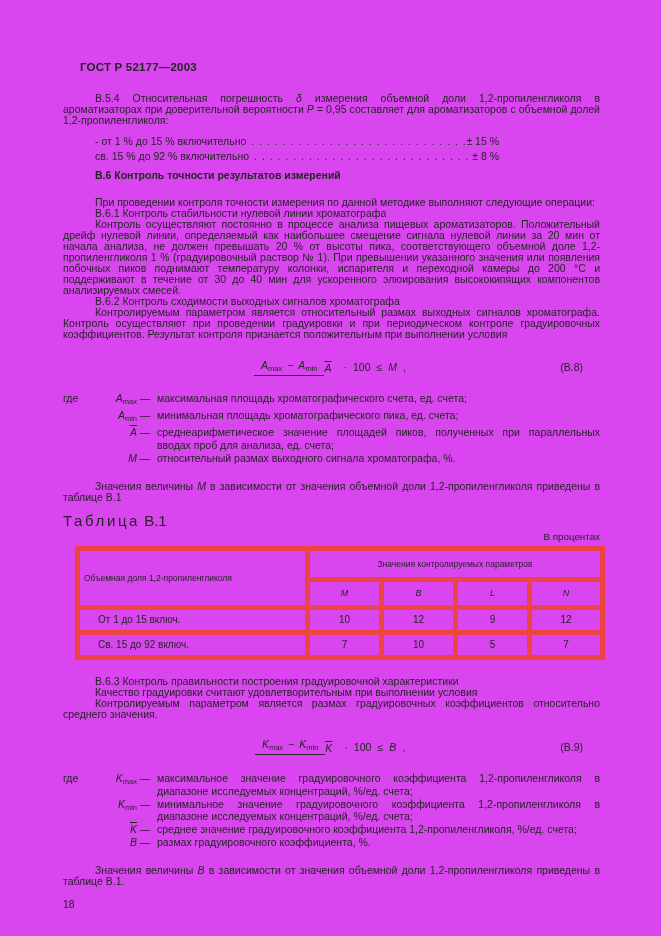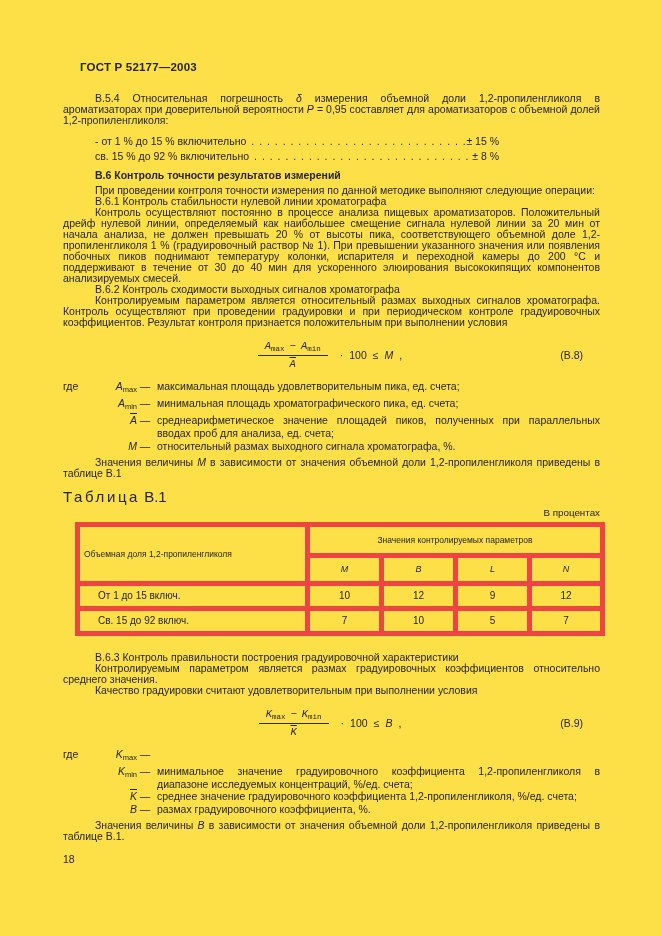--- a/index.html
+++ b/index.html
@@ -7,34 +7,34 @@
   body {
     width: 661px; height: 936px;
     background: #ffffff;
     color: #252525;
     font-family: "Liberation Sans", sans-serif;
     overflow: hidden;
   }
   .page {
     width: 661px; height: 936px;
     padding: 61px 61px 0 63px;
-    background: #fde047;
+    background: #d946ef;
   }
   .doc-header {
     font-size: 11.5px; font-weight: bold;
     margin-left: 17px; margin-bottom: 20px;
     letter-spacing: 0.2px;
   }
   p {
     margin: 0;
     font-size: 10.5px; line-height: 11px;
     text-align: justify;
   }
   .indent { text-indent: 32px; }
-  .sp4  { margin-top: 4px; }
+  .sp4  { margin-top: 16px; }
   .sp16 { margin-top: 16px; }
   .bold { font-weight: bold; }
   i { font-style: italic; }
   sub { font-size: 7.5px; vertical-align: -2px; }
   .ovl { text-decoration: overline; }
 
   
   .leaders { margin: 8px 0 7px 32px; width: 404px; }
   .leader-row {
     display: flex; align-items: baseline;
@@ -47,21 +47,21 @@
   }
   .leader-val { white-space: nowrap; }
 
   
   .formula {
     position: relative;
     display: flex; justify-content: center; align-items: center;
     margin: 9px 0 7px 0; min-height: 36px;
     font-size: 10.5px;
   }
-  .frac { display: inline-flex; flex-direction: column; align-items: center; font-family: Liberation Mono, monospace; }
+  .frac { display: inline-flex; flex-direction: row; align-items: center; }
   .frac .num {
     border-bottom: 1px solid #2a2a2a;
     padding: 0 7px 2px 7px; text-align: center;
   }
   .frac .den { padding-top: 2px; }
   .frac .op { margin: 0 5px; }
   .ftail { margin-left: 9px; }
   .ftail span, .ftail i { margin: 0 3px; }
   .flabel { position: absolute; right: 17px; top: 50%; transform: translateY(-50%); }
 
@@ -142,21 +142,21 @@
     </span>
     <span class="ftail"><span>·</span><span>100</span><span>≤</span><i>M</i><span>,</span></span>
     <span class="flabel">(В.8)</span>
   </div>
 
   <div class="defs">
     <div class="def-row">
       <span class="gde">где</span>
       <span class="term"><i>A</i><sub>max</sub></span>
       <span class="dash">—</span>
-      <span class="deftext">максимальная площадь удовлетворительным пика, ед. счета;</span>
+      <span class="deftext">максимальная площадь хроматографического счета, ед. счета;</span>
     </div>
     <div class="def-row">
       <span class="gde"></span>
       <span class="term"><i>A</i><sub>min</sub></span>
       <span class="dash">—</span>
       <span class="deftext">минимальная площадь хроматографического пика, ед. счета;</span>
     </div>
     <div class="def-row">
       <span class="gde"></span>
       <span class="term"><i class="ovl">A</i></span>
@@ -208,37 +208,38 @@
         <td class="cl">Св. 15 до 92 включ.</td>
         <td>7</td>
         <td>10</td>
         <td>5</td>
         <td>7</td>
       </tr>
     </tbody>
   </table>
 
   <p class="indent sp16">В.6.3  Контроль правильности построения градуировочной характеристики</p>
+  <p class="indent">Качество градуировки считают удовлетворительным при выполнении условия</p>
   <p class="indent">Контролируемым параметром является размах градуировочных коэффициентов относительно среднего значения.</p>
-  <p class="indent">Качество градуировки считают удовлетворительным при выполнении условия</p>
 
   <div class="formula">
     <span class="frac">
       <span class="num"><i>K</i><sub>max</sub><span class="op">−</span><i>K</i><sub>min</sub></span>
       <span class="den"><i class="ovl">K</i></span>
     </span>
     <span class="ftail"><span>·</span><span>100</span><span>≤</span><i>B</i><span>,</span></span>
     <span class="flabel">(В.9)</span>
   </div>
 
   <div class="defs">
     <div class="def-row">
       <span class="gde">где</span>
       <span class="term"><i>K</i><sub>max</sub></span>
       <span class="dash">—</span>
+      <span class="deftext">максимальное значение градуировочного коэффициента 1,2-пропиленгликоля в диапазоне исследуемых концентраций, %/ед. счета;</span>
     </div>
     <div class="def-row">
       <span class="gde"></span>
       <span class="term"><i>K</i><sub>min</sub></span>
       <span class="dash">—</span>
       <span class="deftext">минимальное значение градуировочного коэффициента 1,2-пропиленгликоля в диапазоне исследуемых концентраций, %/ед. счета;</span>
     </div>
     <div class="def-row">
       <span class="gde"></span>
       <span class="term"><i class="ovl">K</i></span>

